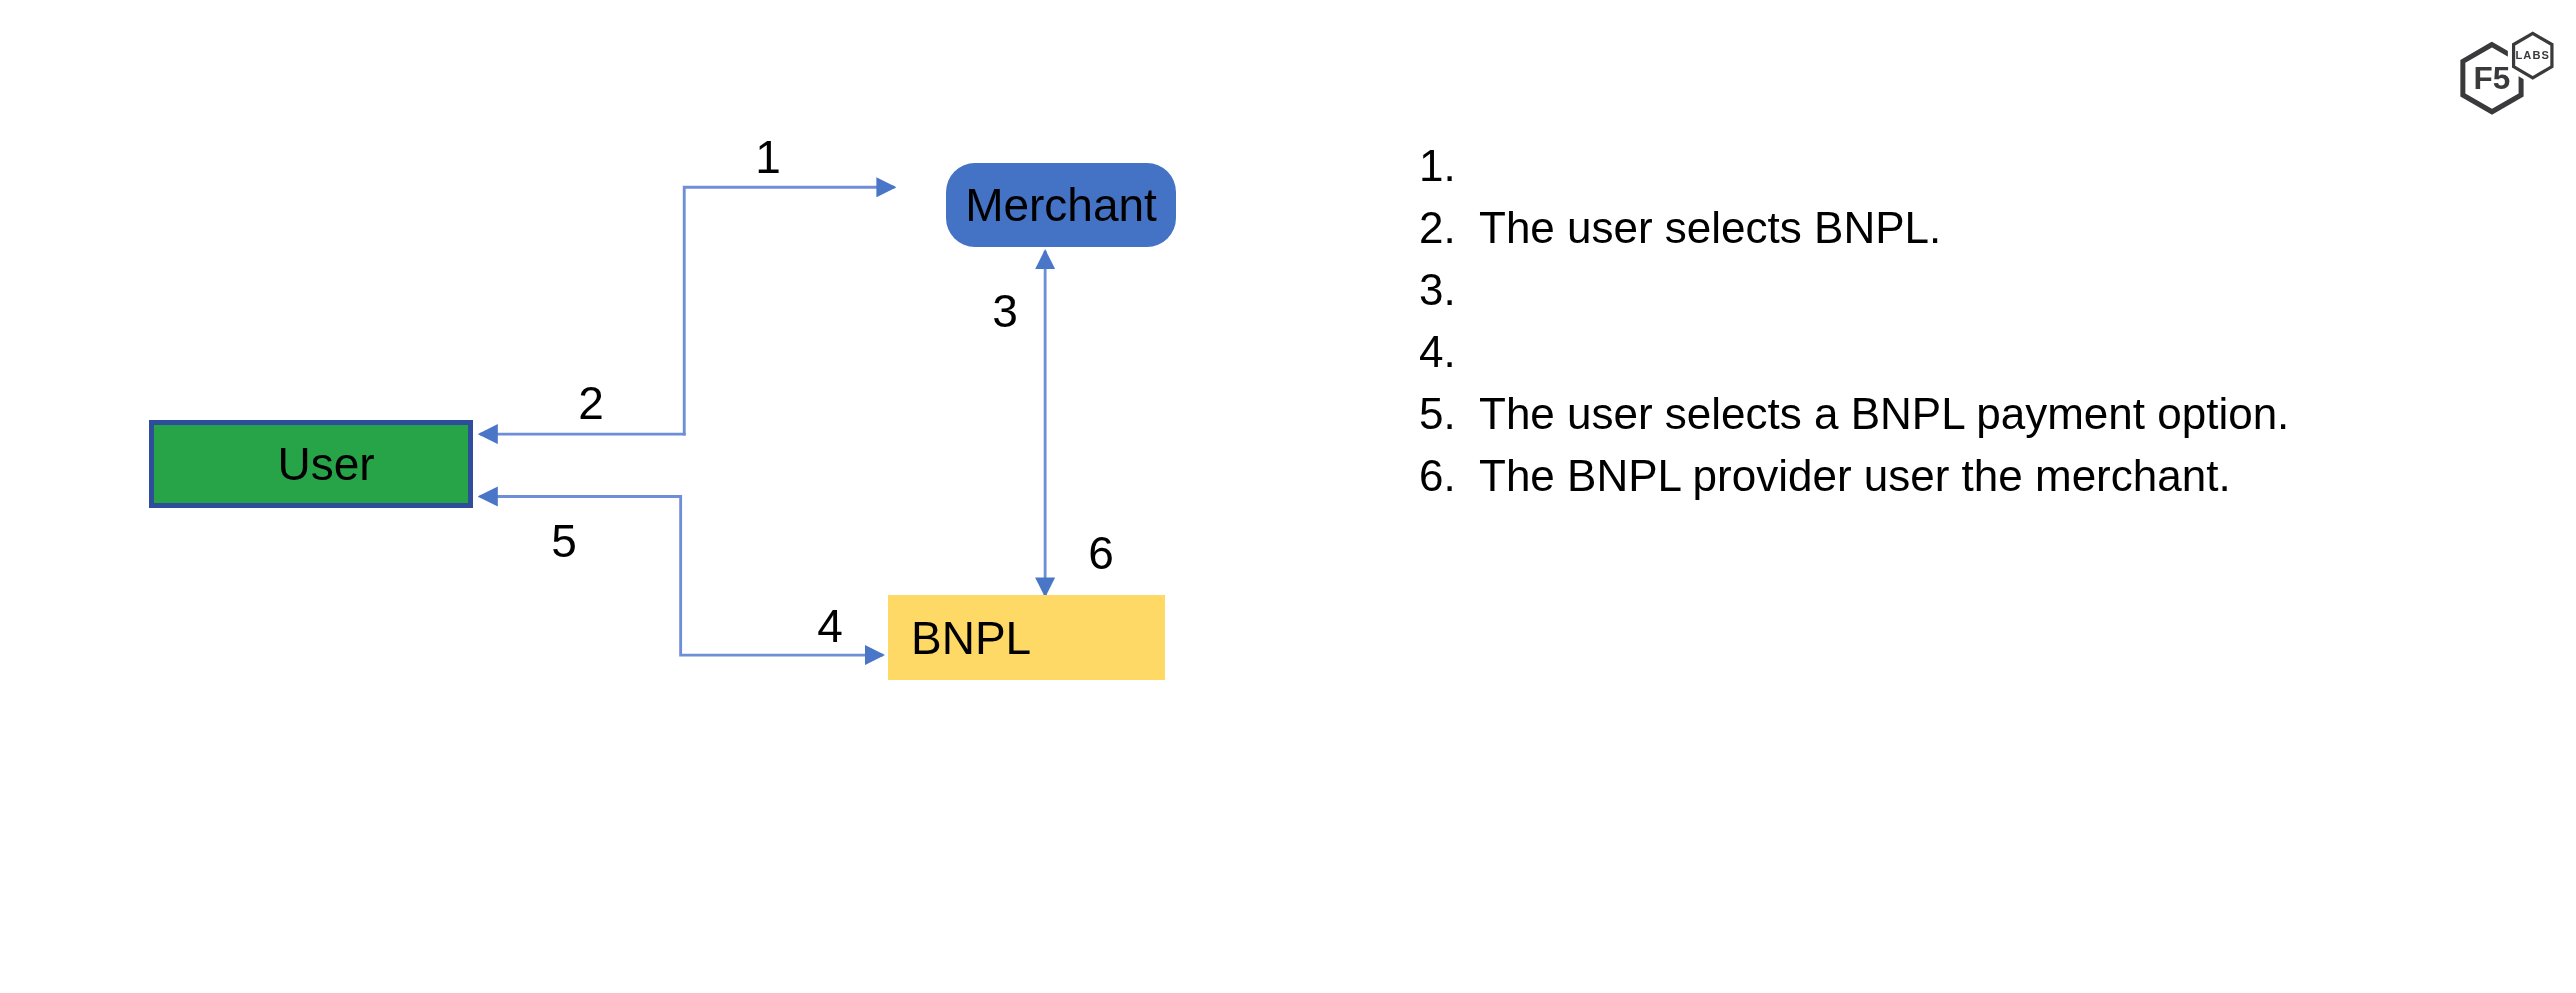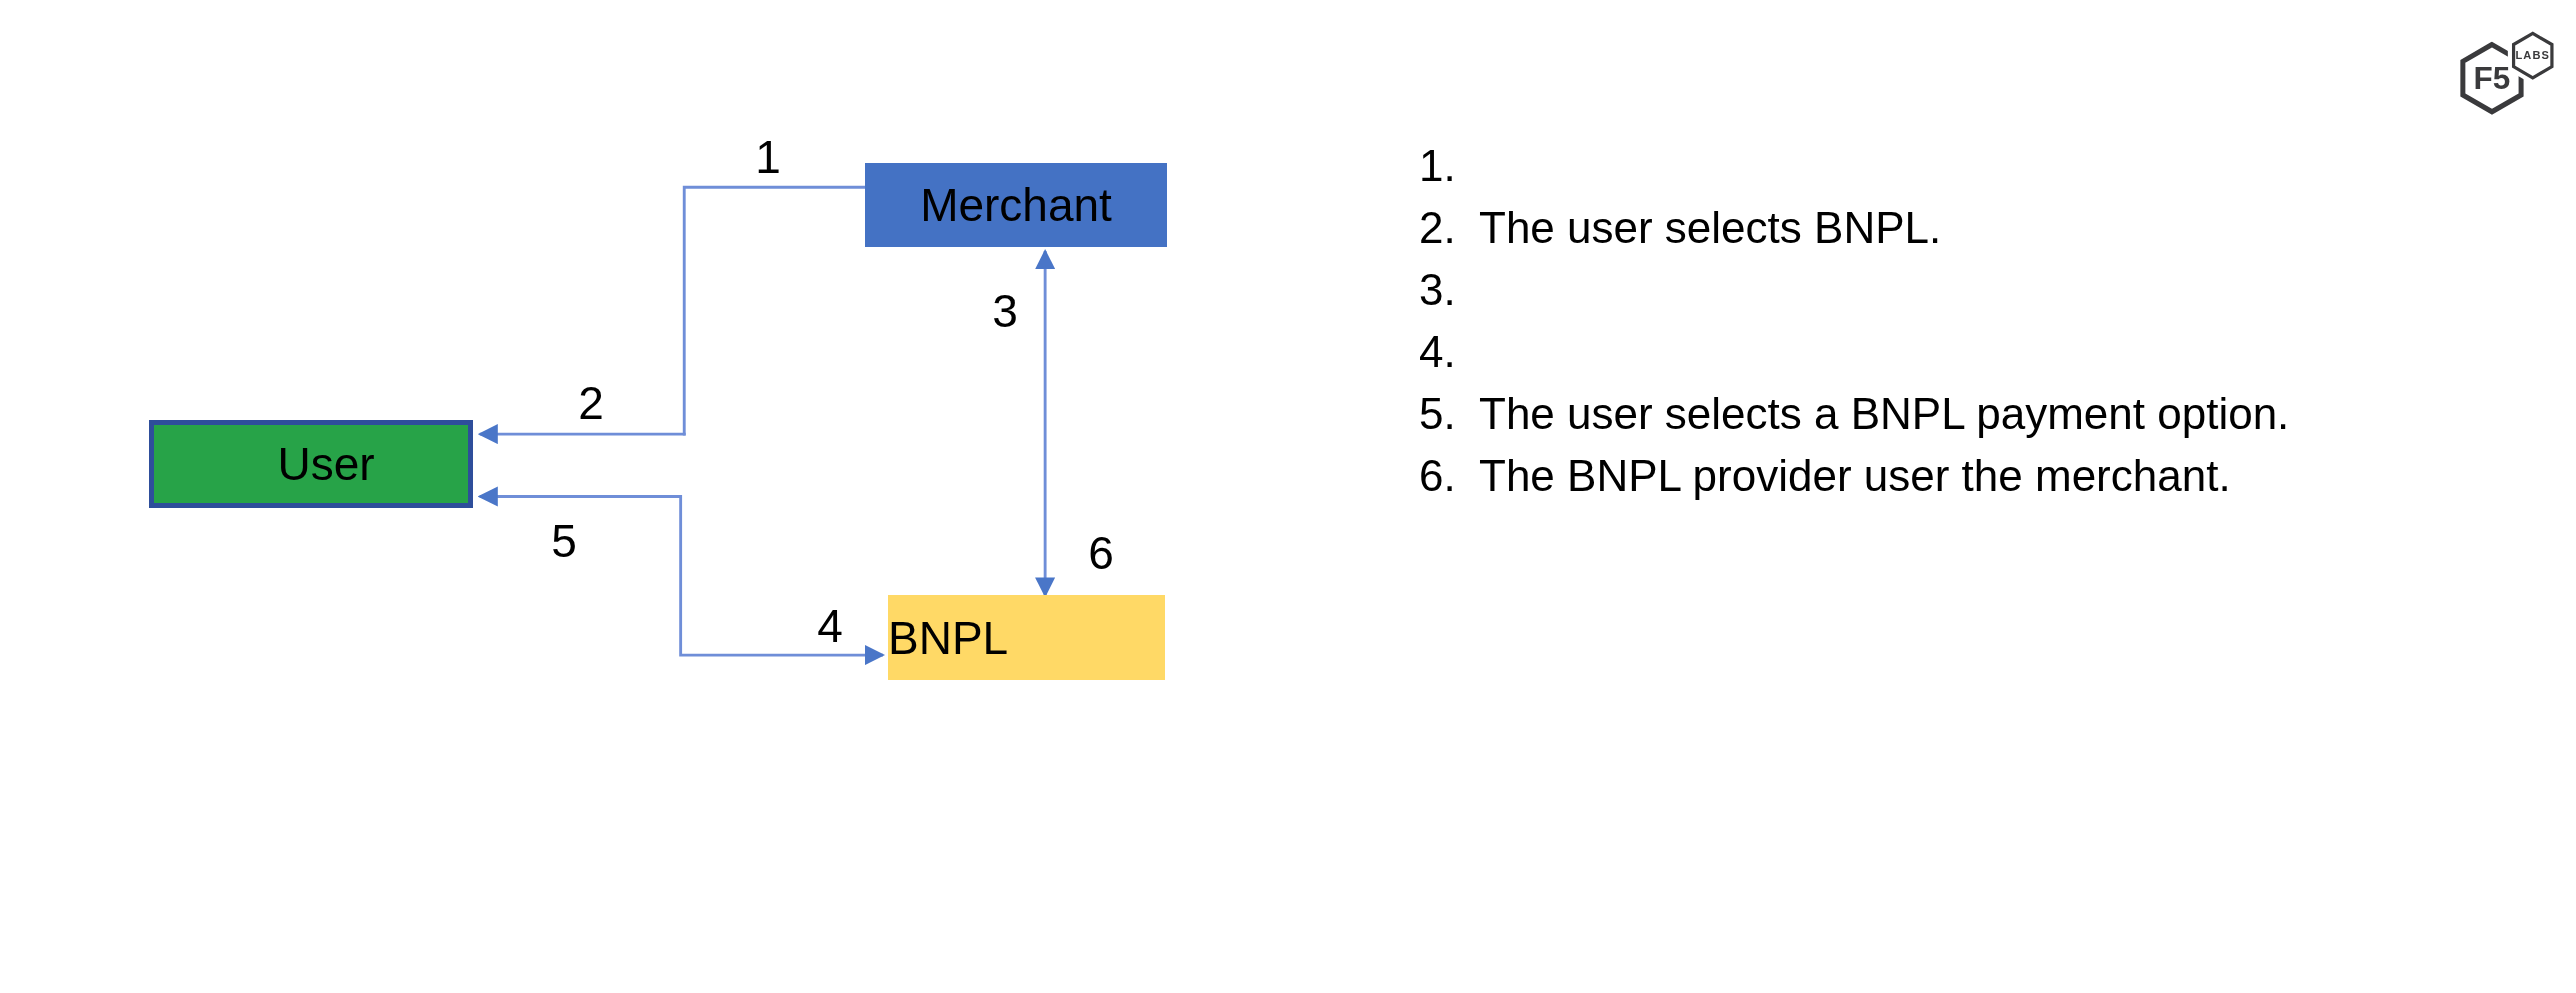--- a/index.html
+++ b/index.html
@@ -8,23 +8,23 @@
     background:#ffffff; overflow:hidden;
     font-family:"Liberation Sans", sans-serif; color:#000;
   }
   
   .node {
     position:absolute; box-sizing:border-box;
     display:flex; align-items:center; justify-content:center;
     font-size:46px; line-height:1; color:#000; white-space:nowrap;
   }
   #user-box     { left:149px;  top:420px; width:324px; height:88px; }
-  #merchant-box { left:865px; top:163px; width:302px; height:84px; }
+  #merchant-box { left:946px; top:163px; width:230px; height:84px;border-radius:29px; }
   #bnpl-box     { left:888px; top:595px; width:277px; height:85px;
-                  justify-content:flex-start; }
+                  justify-content:flex-start; padding-left:23px; }
   
   #connector-svg { position:absolute; left:0; top:0; pointer-events:none; }
   .conn-label {
     position:absolute; font-size:46px; line-height:1;
     transform:translate(-50%,-50%); color:#000;
   }
   #label-1 { left:768px; top:157px; }
   #label-2 { left:591px;  top:403px; }
   #label-3 { left:1005px; top:311px; }
   #label-4 { left:830px; top:626px; }

